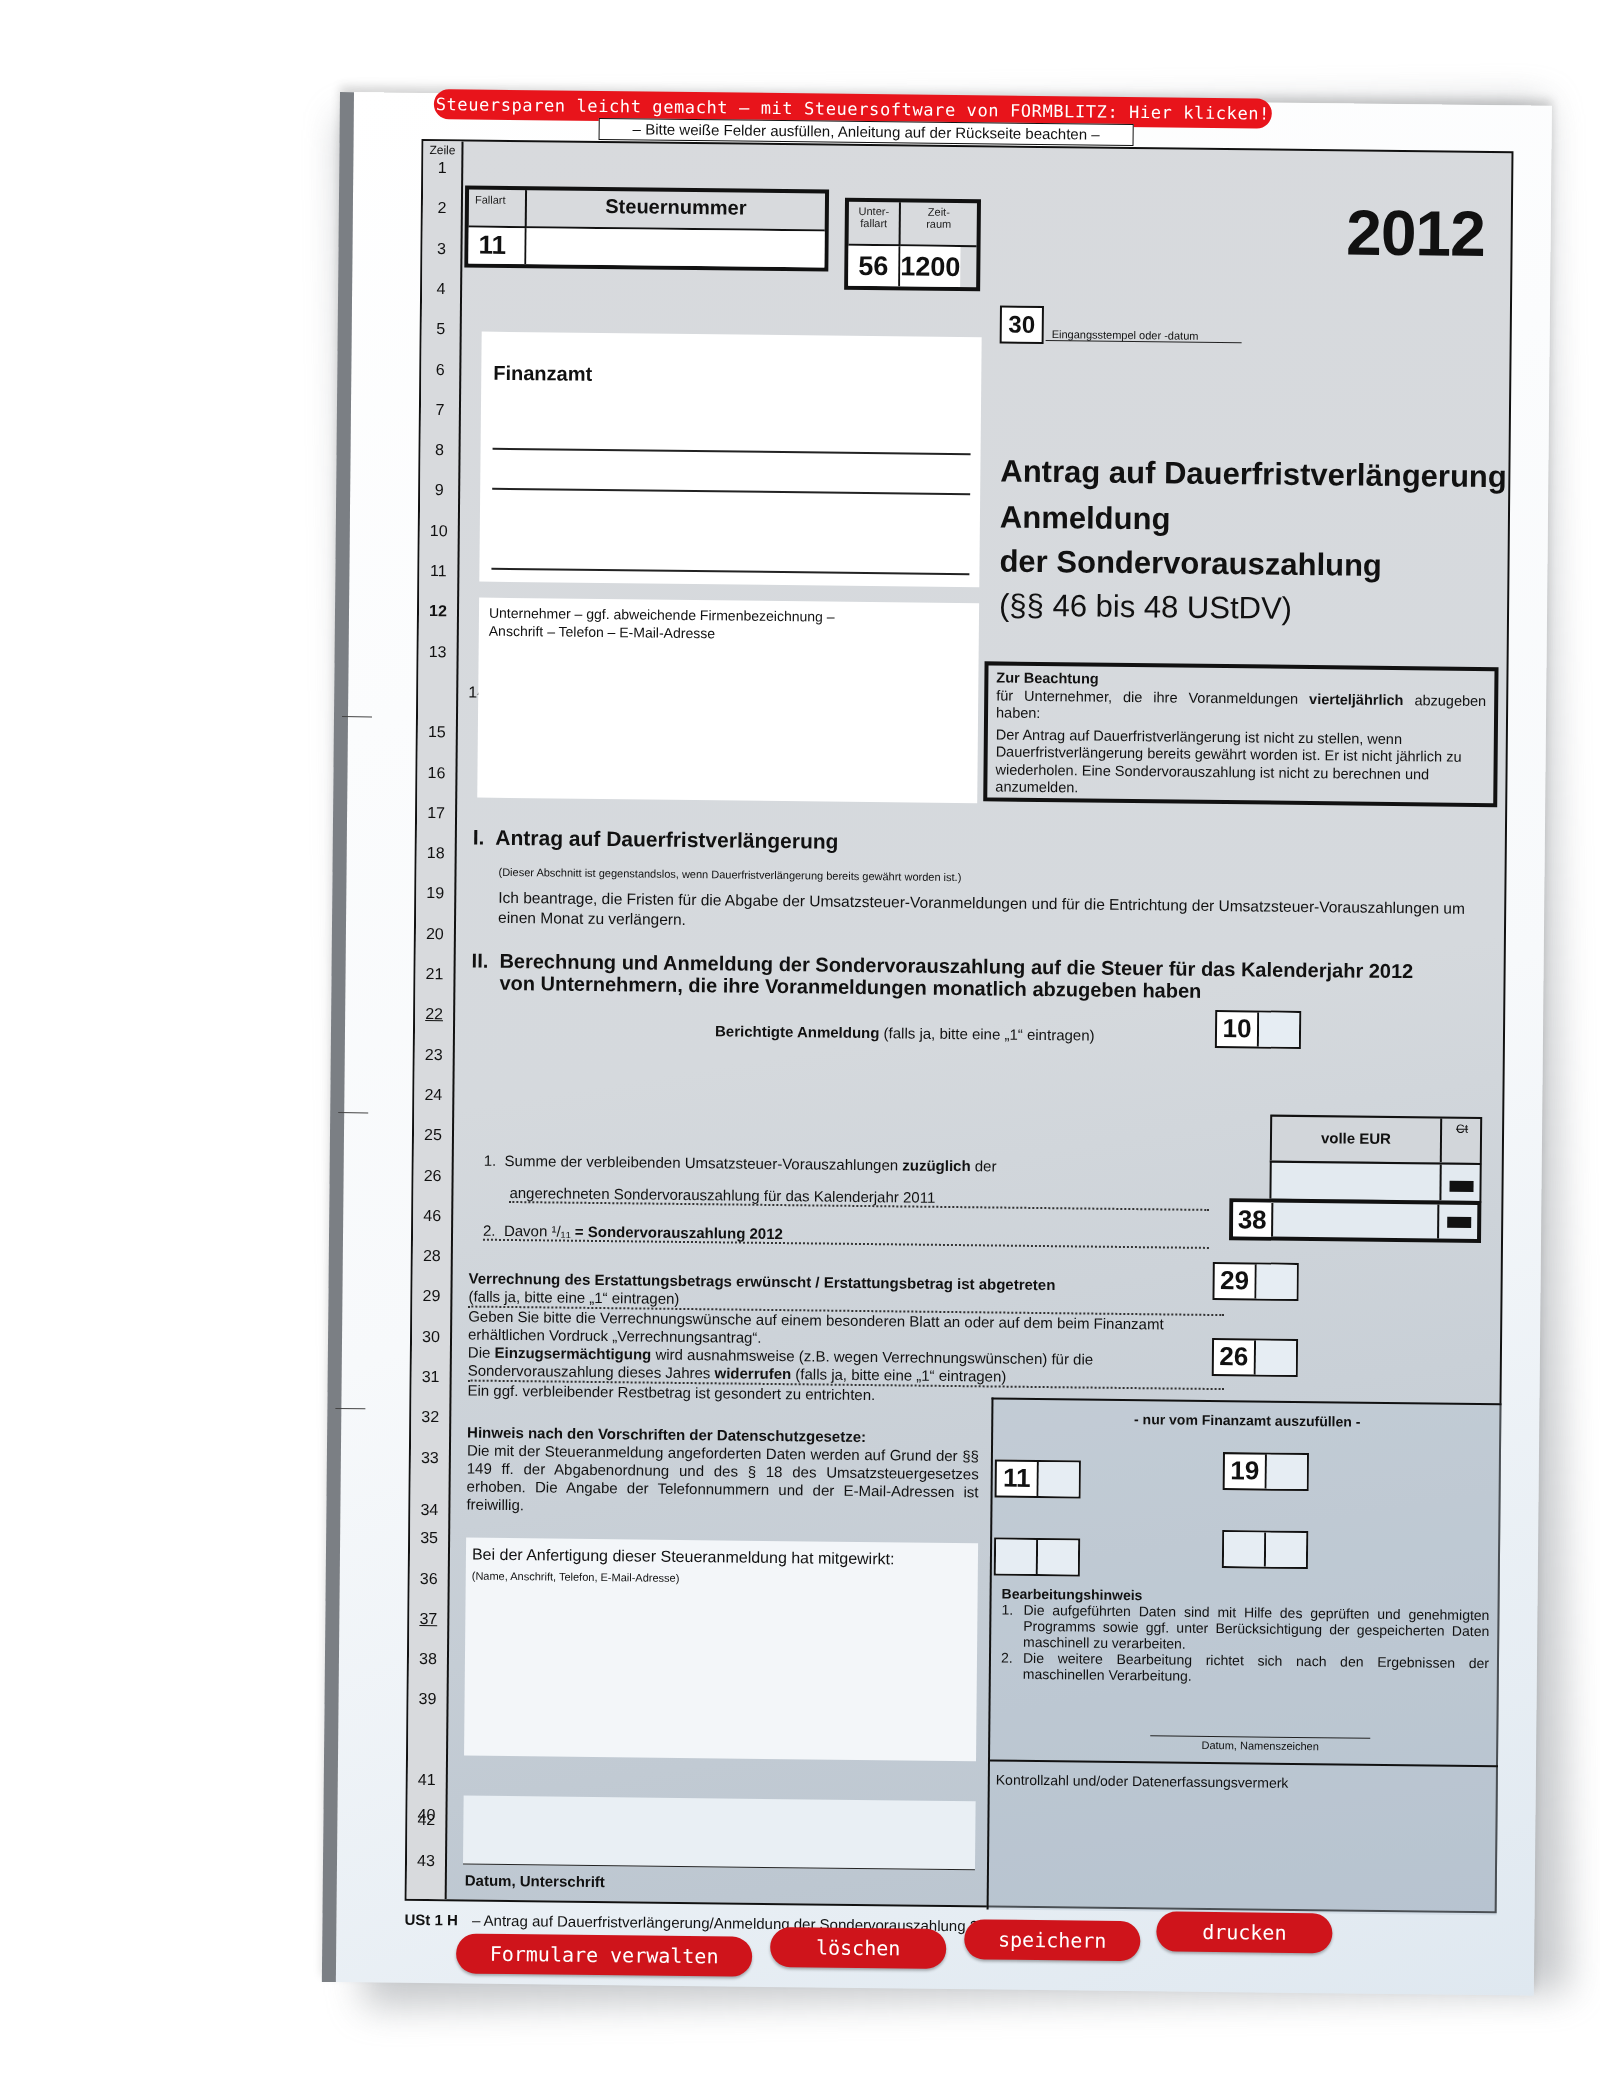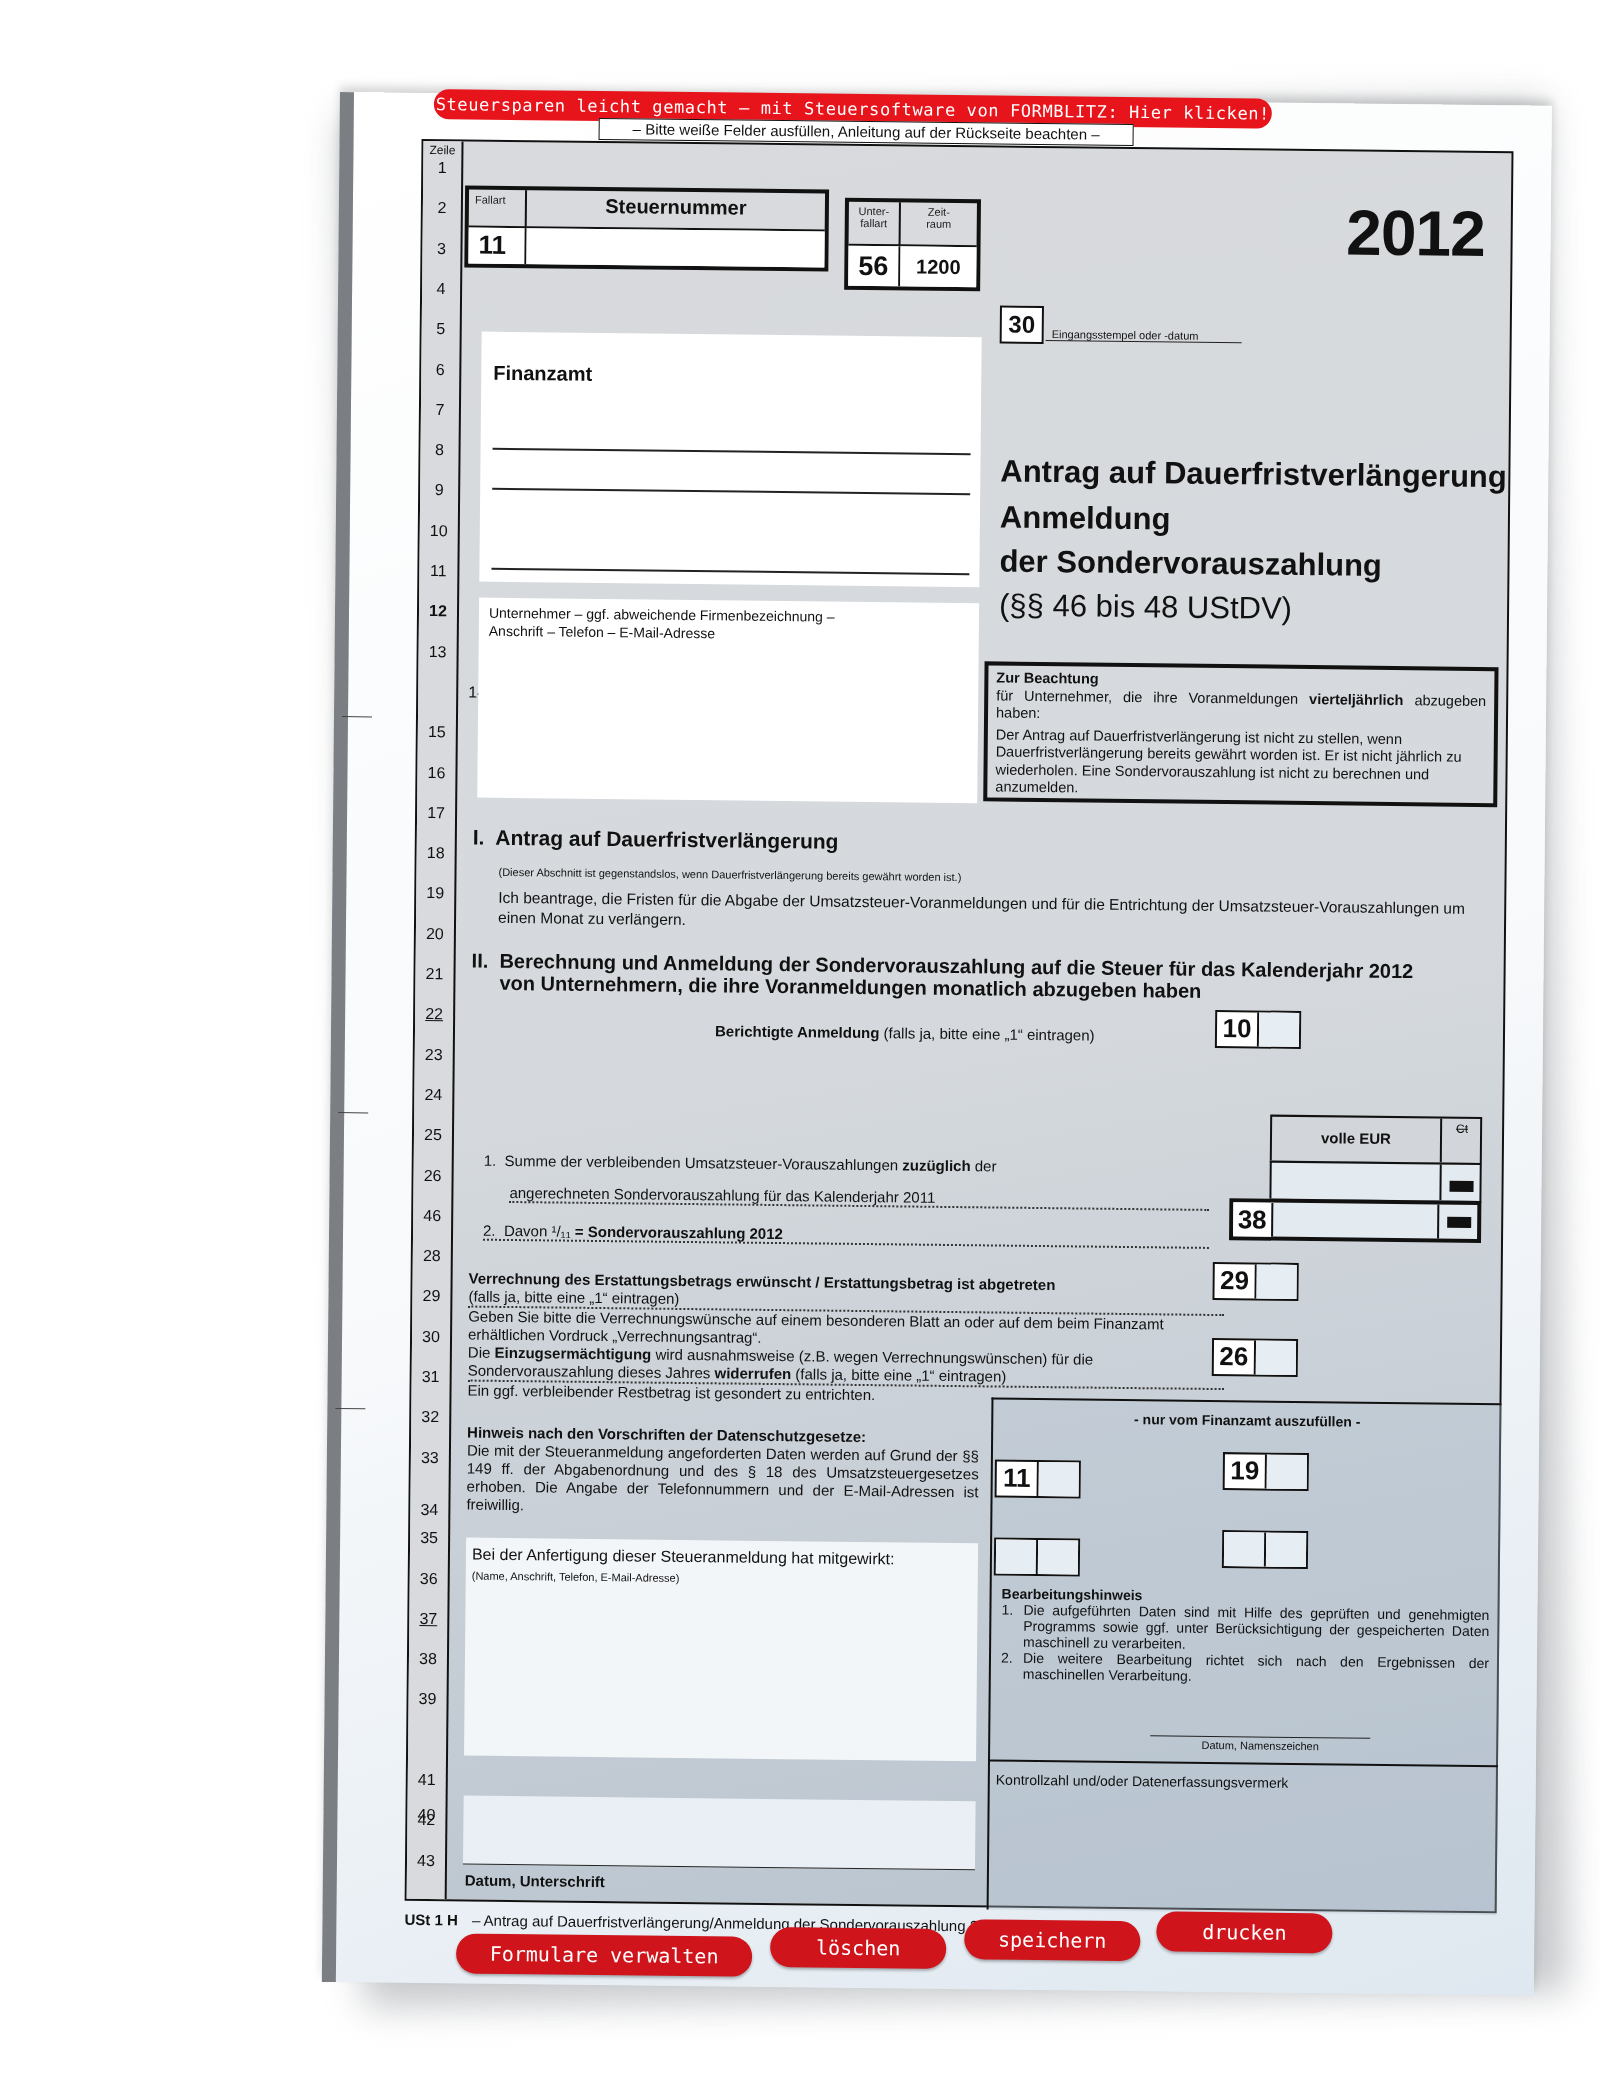--- a/index.html
+++ b/index.html
@@ -139,21 +139,21 @@
       <div class="abs white" style="left:0;top:38px;width:58px;height:36px;border-right:2px solid #111;box-sizing:border-box;font-size:26px;font-weight:bold;padding-left:10px;line-height:34px;">11</div>
       <div class="abs white" style="left:58px;top:38px;width:298px;height:36px;"></div>
     </div>
 
     <div class="abs thick" style="left:422px;top:52px;width:136px;height:92px;background:#d8dadd;">
       <div class="abs label-sm" style="left:0;top:0;width:52px;height:44px;border-right:2px solid #111;border-bottom:2px solid #111;box-sizing:border-box;text-align:center;white-space:pre-line;padding-top:3px;">Unter-
 fallart</div>
       <div class="abs label-sm" style="left:52px;top:0;width:76px;height:44px;border-bottom:2px solid #111;box-sizing:border-box;text-align:center;white-space:pre-line;padding-top:3px;">Zeit-
 raum</div>
       <div class="abs white bold" style="left:0;top:44px;width:52px;height:40px;border-right:2px solid #111;box-sizing:border-box;font-size:27px;text-align:center;line-height:40px;">56</div>
-      <div class="abs white bold" style="left:52px;top:44px;width:76px;height:40px;font-size:20px;text-align:center;line-height:40px;">1200</div>
+      <div class="abs white bold" style="left:52px;top:44px;width:60px;height:40px;font-size:27px;text-align:center;line-height:40px;">1200</div>
     </div>
 
     <div class="abs box white bold" style="left:578px;top:158px;width:44px;height:38px;font-size:24px;text-align:center;line-height:34px;">30</div>
     <div class="abs" style="left:624px;top:180px;width:190px;border-bottom:1.5px solid #222;font-size:11px;padding-left:6px;">Eingangsstempel oder -datum</div>
 
     <div class="abs white" style="left:60px;top:190px;width:500px;height:250px;">
       <div class="abs bold" style="left:12px;top:30px;font-size:20px;">Finanzamt</div>
       <div class="line" style="left:12px;top:116px;width:478px;"></div>
       <div class="line" style="left:12px;top:156px;width:478px;"></div>
       <div class="line" style="left:12px;top:236px;width:478px;"></div>

